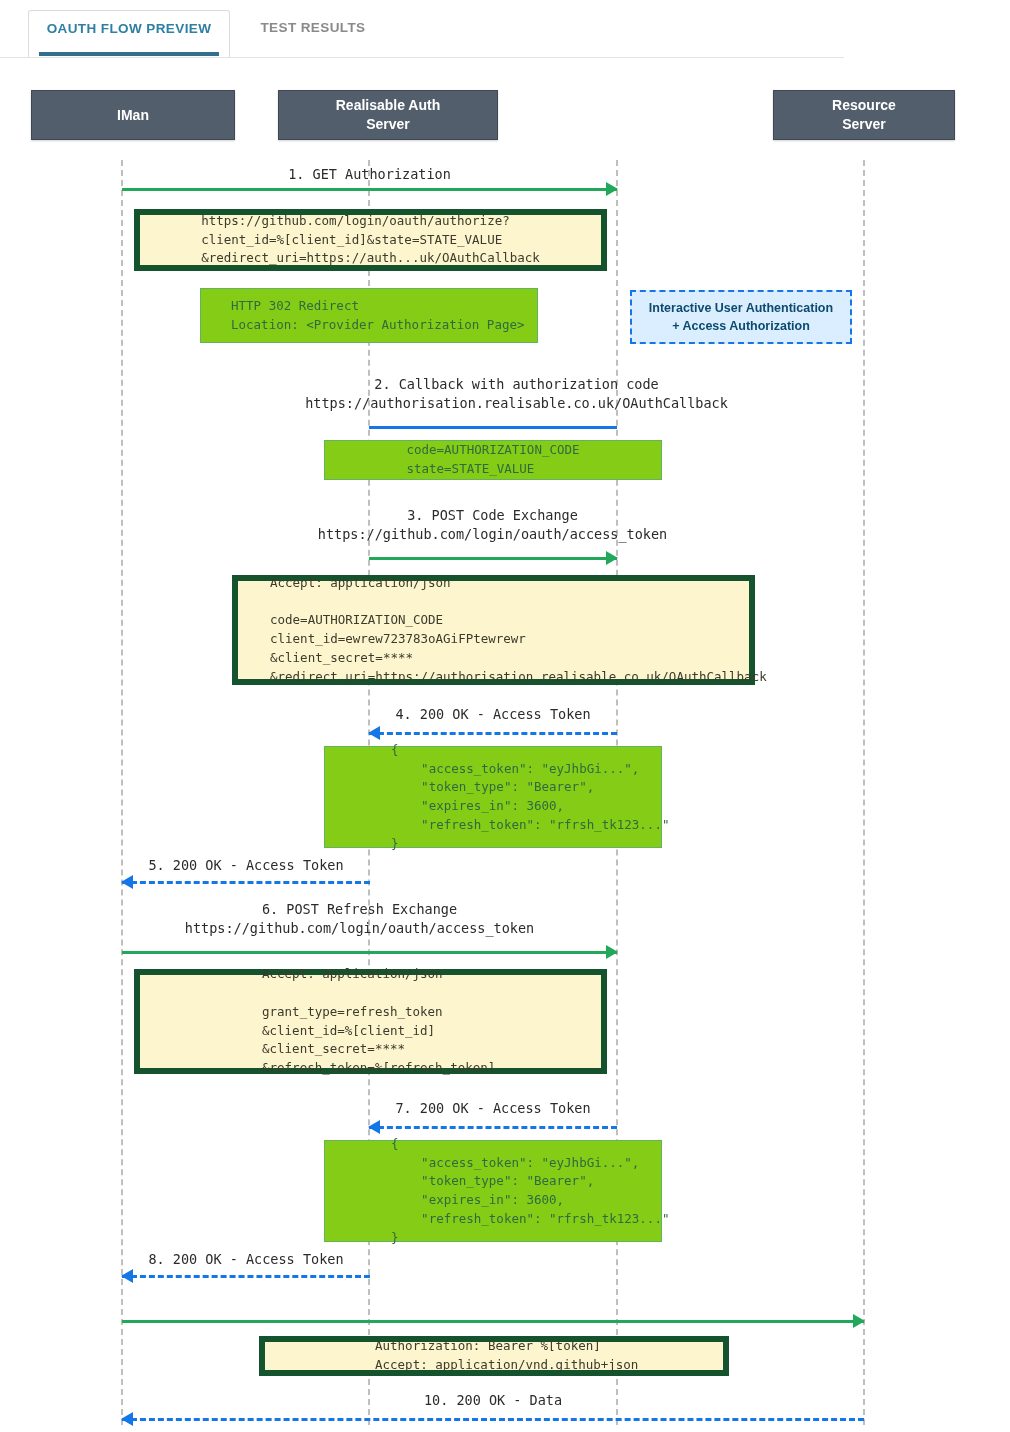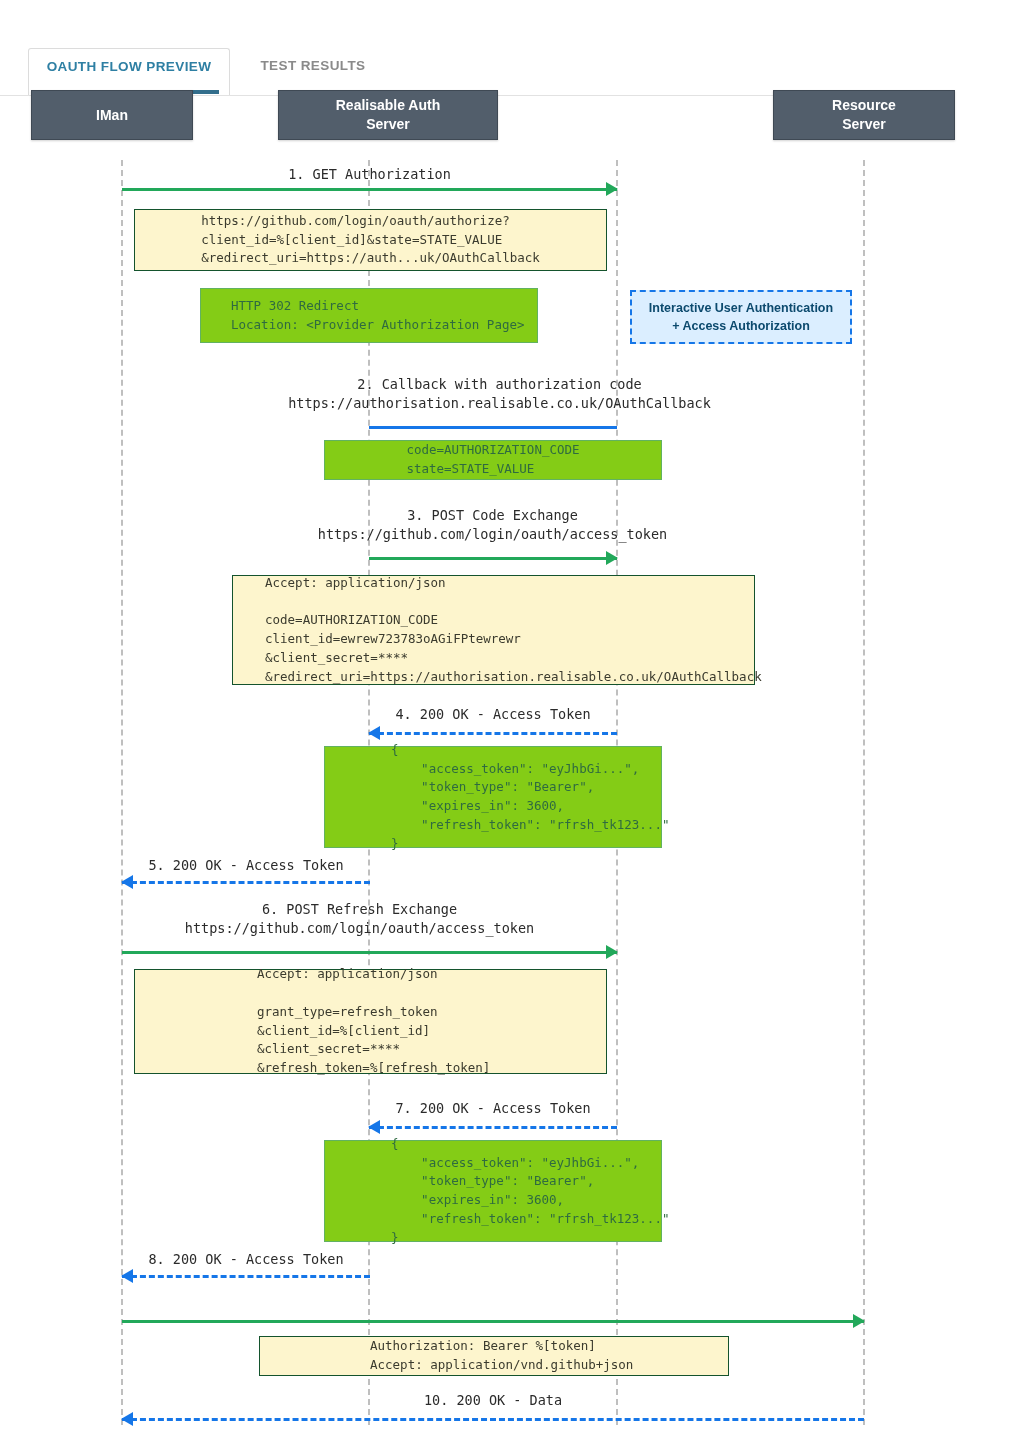--- a/index.html
+++ b/index.html
@@ -20,21 +20,20 @@
     overflow: hidden;
   }
 
   
   .tabbar {
     position: absolute;
     left: 0; top: 0;
     width: 844px; height: 58px;
     border-bottom: 1px solid #e2e2e2;
     box-sizing: border-box;
-    margin-top: 38px;
   }
   .tab {
     position: absolute;
     top: 10px;
     height: 47px;
     box-sizing: border-box;
     font-size: 13.5px;
     font-weight: bold;
     letter-spacing: 0.4px;
     display: flex;
@@ -145,21 +144,21 @@
     font-size: 12.5px;
     line-height: 1.5;
     white-space: pre;
     display: flex;
     align-items: center;
     justify-content: center;
   }
   .note-inner { display: block; }
   .note.yellow {
     background: #fdf5cd;
-    border: 1px solid #14532d;
+    border: 6px solid #14532d;
     color: #3b3b2e;
   }
   .note.green {
     background: #84cc16;
     border: 1px solid #61b261;
     color: #2f6b40;
   }
   .note.blue {
     background: #dbeeff;
     border: 2px dashed #1576e8;
@@ -179,21 +178,21 @@
   <div class="tabbar">
     <div class="tab tab-active">
       <span>OAUTH FLOW PREVIEW</span>
       <span class="tab-underline"></span>
     </div>
     <div class="tab tab-inactive">
       <span>TEST RESULTS</span>
     </div>
   </div>
 
-  <div class="participant" style="left:31px; top:90px; width:162px; height:50px;">
+  <div class="participant" style="left:31px; top:90px; width:204px; height:50px;">
     <span>IMan</span>
   </div>
   <div class="participant" style="left:278px; top:90px; width:220px; height:50px;">
     <span>Realisable Auth<br>Server</span>
   </div>
   <div class="participant" style="left:773px; top:90px; width:182px; height:50px;">
     <span>Resource<br>Server</span>
   </div>
 
   <div class="lifeline" style="left:121px; top:160px; height:1265px;"></div>
@@ -216,21 +215,21 @@
   <div class="note green" style="left:200px; top:288px; width:338px; height:55px; justify-content:flex-start; padding-left:30px;">
     <span class="note-inner">HTTP 302 Redirect
 Location: &lt;Provider Authorization Page&gt;</span>
   </div>
 
   <div class="note blue" style="left:630px; top:290px; width:222px; height:54px;">
     <span class="note-inner">Interactive User Authentication
 + Access Authorization</span>
   </div>
 
-  <div class="msg-label" style="left:252px; top:375px; width:495px;">2. Callback with authorization code
+  <div class="msg-label" style="left:269px; top:375px; width:495px;">2. Callback with authorization code
 https://authorisation.realisable.co.uk/OAuthCallback</div>
   <div class="arrow solidblue left" style="left:369px; top:426px; width:248px;">
     <span class="shaft"></span>
     <span class="head"></span>
   </div>
 
   <div class="note green" style="left:324px; top:440px; width:338px; height:40px;">
     <span class="note-inner">code=AUTHORIZATION_CODE
 state=STATE_VALUE</span>
   </div>

